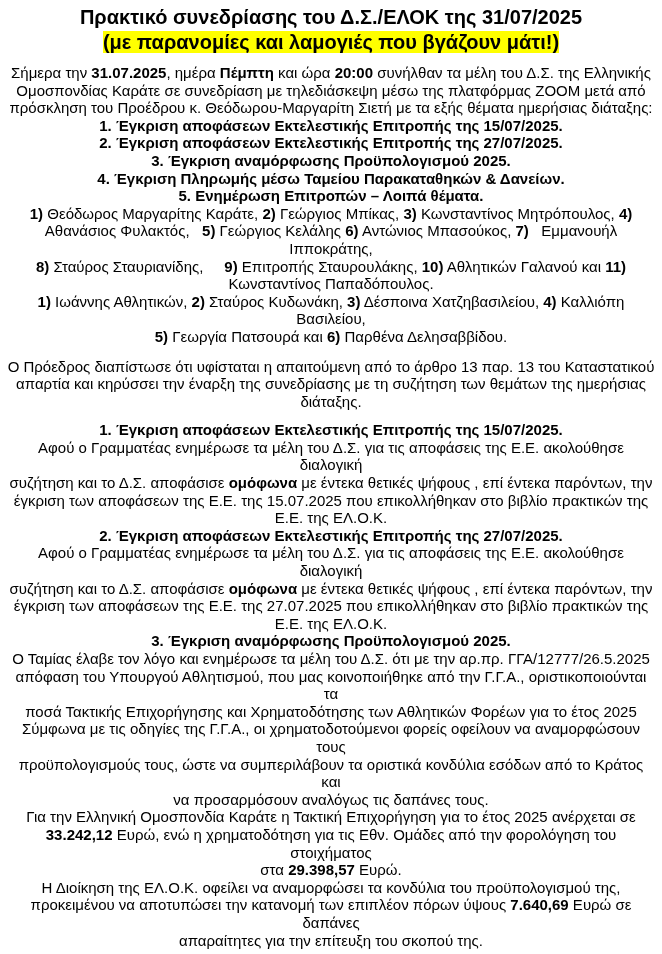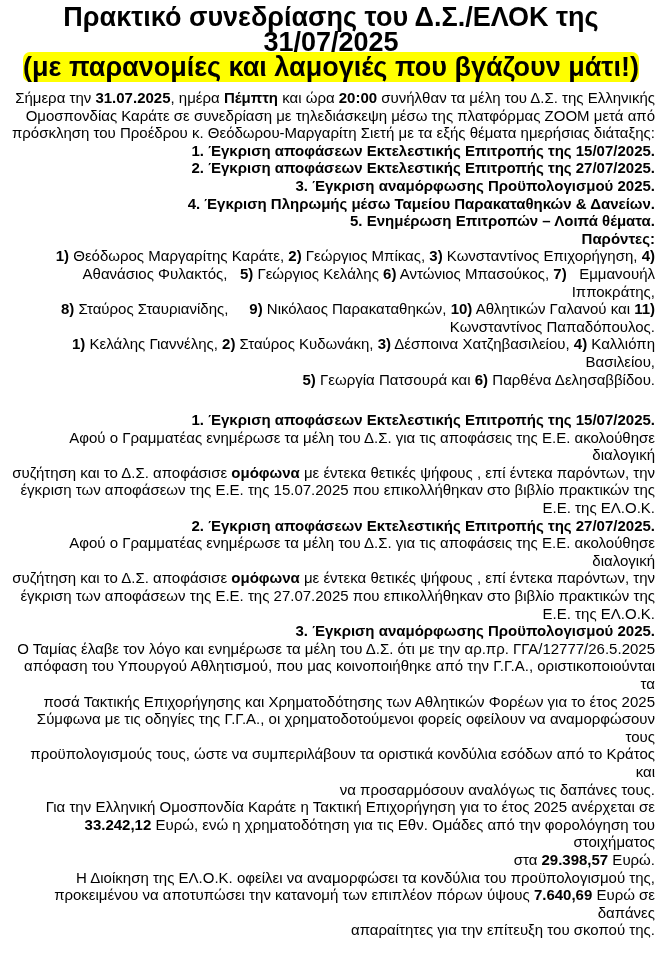--- a/index.html
+++ b/index.html
@@ -16,63 +16,65 @@
   .page {
     width: 662px;
     min-height: 954px;
     background: var(--bg);
     color: var(--fg);
     font-family: "Liberation Sans", sans-serif;
     padding: 5px 7px 2px 7px;
   }
   .title {
     margin: 0;
-    font-size: 27px;
+    font-size: 20px;
     line-height: 25px;
     font-weight: 700;
     text-align: center;
     white-space: pre-wrap;
   }
   .title .hl { background: var(--hl); }
   .content { margin-top: 9px; }
   p.block {
     margin: 0;
     font-size: 15px;
     line-height: 17.6px;
     white-space: pre-wrap;
-    text-align: right;
+    text-align: center;
   }
   span.run { }
   span.b { font-weight: 700; }
-  span.hl { background: var(--hl); border-radius: 7px; }
+  span.hl { background: var(--hl); }
   .spacer { width: 100%; }
 </style>
 </head>
 <body>
 
 <div class="page">
   <h1 class="title">Πρακτικό συνεδρίασης του Δ.Σ./ΕΛΟΚ της 31/07/2025</h1>
   <h1 class="title"><span class="hl">(με παρανομίες και λαμογιές που βγάζουν μάτι!)</span></h1>
   <div class="content" id="doc-content">
       <p class="block"><span class="run">Σήμερα την </span><span class="run b">31.07.2025</span><span class="run">, ημέρα </span><span class="run b">Πέμπτη</span><span class="run"> και ώρα </span><span class="run b">20:00</span><span class="run"> συνήλθαν τα μέλη του Δ.Σ. της Ελληνικής
 Ομοσπονδίας Καράτε σε συνεδρίαση με τηλεδιάσκεψη μέσω της πλατφόρμας ZOOM μετά από
 πρόσκληση του Προέδρου κ. Θεόδωρου-Μαργαρίτη Σιετή με τα εξής θέματα ημερήσιας διάταξης:</span></p>
       <p class="block"><span class="run b">1. Έγκριση αποφάσεων Εκτελεστικής Επιτροπής της 15/07/2025.
 2. Έγκριση αποφάσεων Εκτελεστικής Επιτροπής της 27/07/2025.
 3. Έγκριση αναμόρφωσης Προϋπολογισμού 2025.
 4. Έγκριση Πληρωμής μέσω Ταμείου Παρακαταθηκών &amp; Δανείων.
 5. Ενημέρωση Επιτροπών – Λοιπά θέματα.</span></p>
-      <p class="block"><span class="run b">Παρόντες:</span></p>
-      <p class="block"><span class="run b">1)</span><span class="run"> Θεόδωρος Μαργαρίτης Καράτε, </span><span class="run b">2)</span><span class="run"> Γεώργιος Μπίκας, </span><span class="run b">3)</span><span class="run"> Κωνσταντίνος Επιχορήγηση, </span><span class="run b">4)</span><span class="run">
+      <p class="block"><span class="run b">1)</span><span class="run"> Θεόδωρος Μαργαρίτης Καράτε, </span><span class="run b">2)</span><span class="run"> Γεώργιος Μπίκας, </span><span class="run b">3)</span><span class="run"> Κωνσταντίνος Μητρόπουλος, </span><span class="run b">4)</span><span class="run">
 Αθανάσιος Φυλακτός,   </span><span class="run b">5)</span><span class="run"> Γεώργιος Κελάλης </span><span class="run b">6)</span><span class="run"> Αντώνιος Μπασούκος, </span><span class="run b">7)</span><span class="run">   Εμμανουήλ Ιπποκράτης,
-</span><span class="run b">8)</span><span class="run"> Σταύρος Σταυριανίδης,     </span><span class="run b">9)</span><span class="run"> Νικόλαος Παρακαταθηκών, </span><span class="run b">10)</span><span class="run"> Αθλητικών Γαλανού και </span><span class="run b">11)</span><span class="run">
+</span><span class="run b">8)</span><span class="run"> Σταύρος Σταυριανίδης,     </span><span class="run b">9)</span><span class="run"> Επιτροπής Σταυρουλάκης, </span><span class="run b">10)</span><span class="run"> Αθλητικών Γαλανού και </span><span class="run b">11)</span><span class="run">
 Κωνσταντίνος Παπαδόπουλος.</span></p>
-      <p class="block"><span class="run b">1)</span><span class="run"> Κελάλης Γιαννέλης, </span><span class="run b">2)</span><span class="run"> Σταύρος Κυδωνάκη, </span><span class="run b">3)</span><span class="run"> Δέσποινα Χατζηβασιλείου, </span><span class="run b">4)</span><span class="run"> Καλλιόπη Βασιλείου,
+      <p class="block"><span class="run b">1)</span><span class="run"> Ιωάννης Αθλητικών, </span><span class="run b">2)</span><span class="run"> Σταύρος Κυδωνάκη, </span><span class="run b">3)</span><span class="run"> Δέσποινα Χατζηβασιλείου, </span><span class="run b">4)</span><span class="run"> Καλλιόπη Βασιλείου,
 </span><span class="run b">5)</span><span class="run"> Γεωργία Πατσουρά και </span><span class="run b">6)</span><span class="run"> Παρθένα Δελησαββίδου.</span></p>
       <div class="spacer" style="height: 12px;"></div>
+      <p class="block"><span class="run">Ο Πρόεδρος διαπίστωσε ότι υφίσταται η απαιτούμενη από το άρθρο 13 παρ. 13 του Καταστατικού
+απαρτία και κηρύσσει την έναρξη της συνεδρίασης με τη συζήτηση των θεμάτων της ημερήσιας
+διάταξης.</span></p>
       <div class="spacer" style="height: 11px;"></div>
       <p class="block"><span class="run b">1. Έγκριση αποφάσεων Εκτελεστικής Επιτροπής της 15/07/2025.</span></p>
       <p class="block"><span class="run">Αφού ο Γραμματέας ενημέρωσε τα μέλη του Δ.Σ. για τις αποφάσεις της Ε.Ε. ακολούθησε διαλογική
 συζήτηση και το Δ.Σ. αποφάσισε </span><span class="run b">ομόφωνα</span><span class="run"> με έντεκα θετικές ψήφους , επί έντεκα παρόντων, την
 έγκριση των αποφάσεων της Ε.Ε. της 15.07.2025 που επικολλήθηκαν στο βιβλίο πρακτικών της
 Ε.Ε. της ΕΛ.Ο.Κ.</span></p>
       <p class="block"><span class="run b">2. Έγκριση αποφάσεων Εκτελεστικής Επιτροπής της 27/07/2025.</span></p>
       <p class="block"><span class="run">Αφού ο Γραμματέας ενημέρωσε τα μέλη του Δ.Σ. για τις αποφάσεις της Ε.Ε. ακολούθησε διαλογική
 συζήτηση και το Δ.Σ. αποφάσισε </span><span class="run b">ομόφωνα</span><span class="run"> με έντεκα θετικές ψήφους , επί έντεκα παρόντων, την
 έγκριση των αποφάσεων της Ε.Ε. της 27.07.2025 που επικολλήθηκαν στο βιβλίο πρακτικών της

